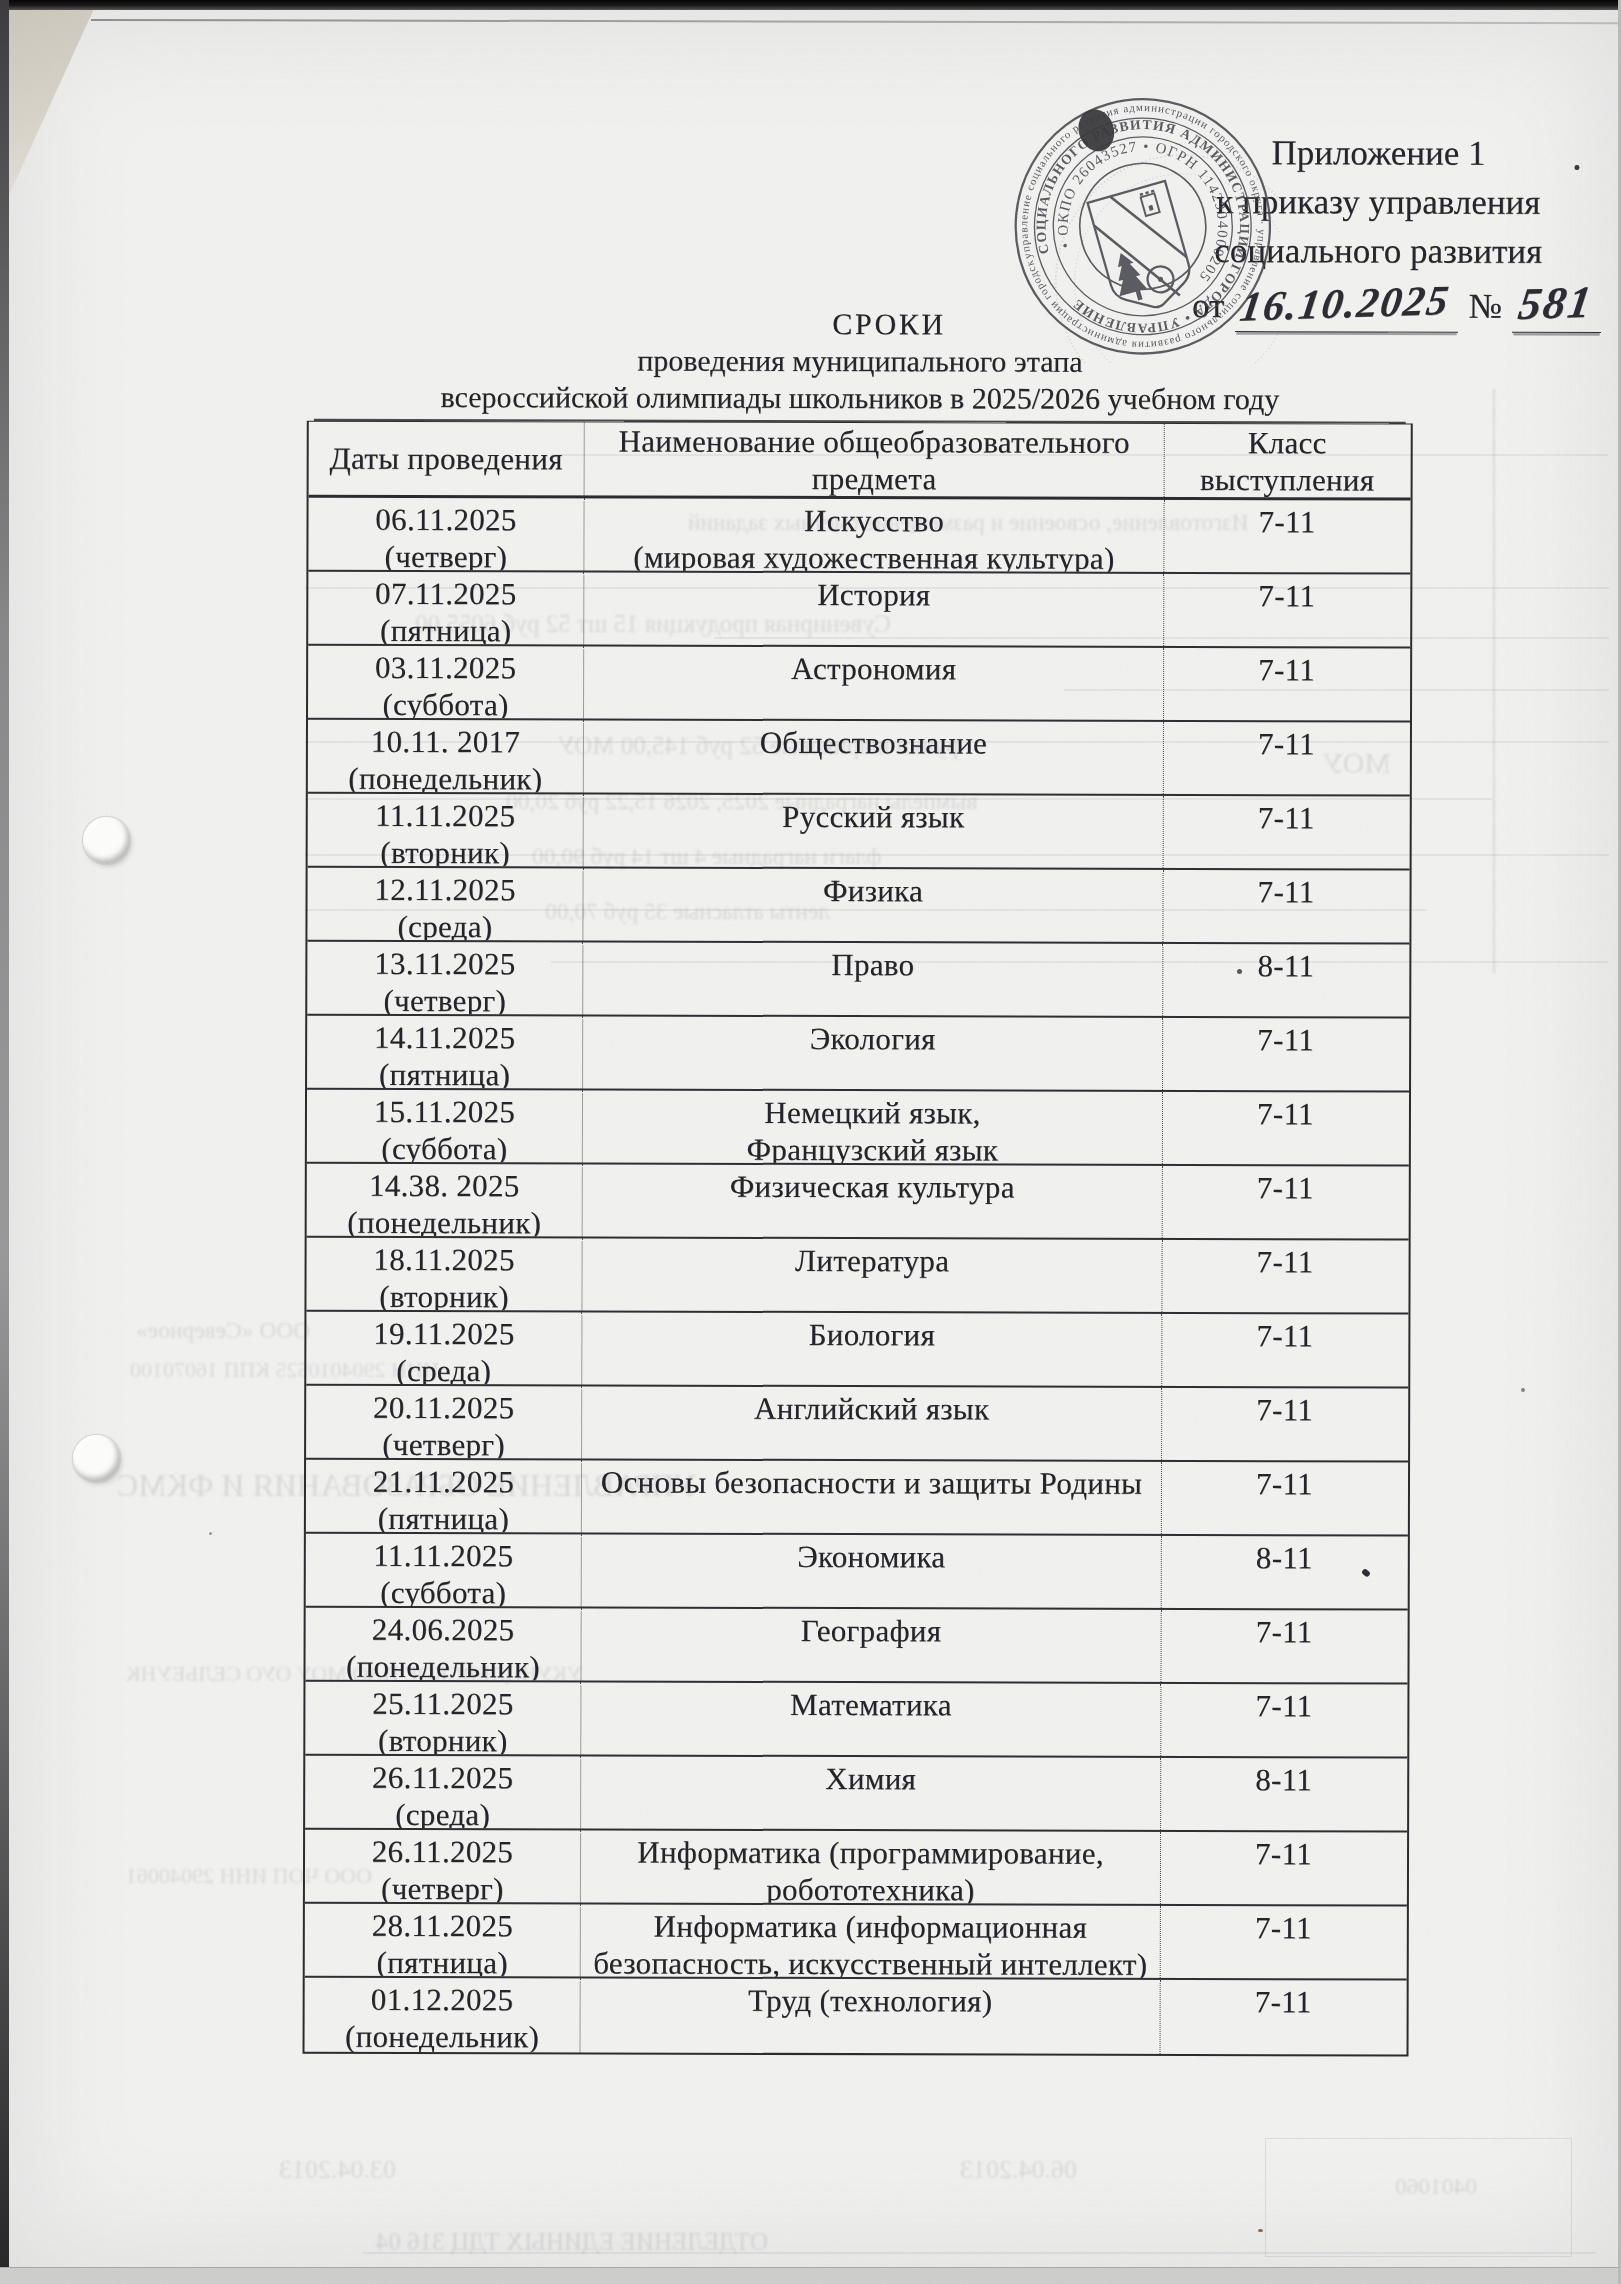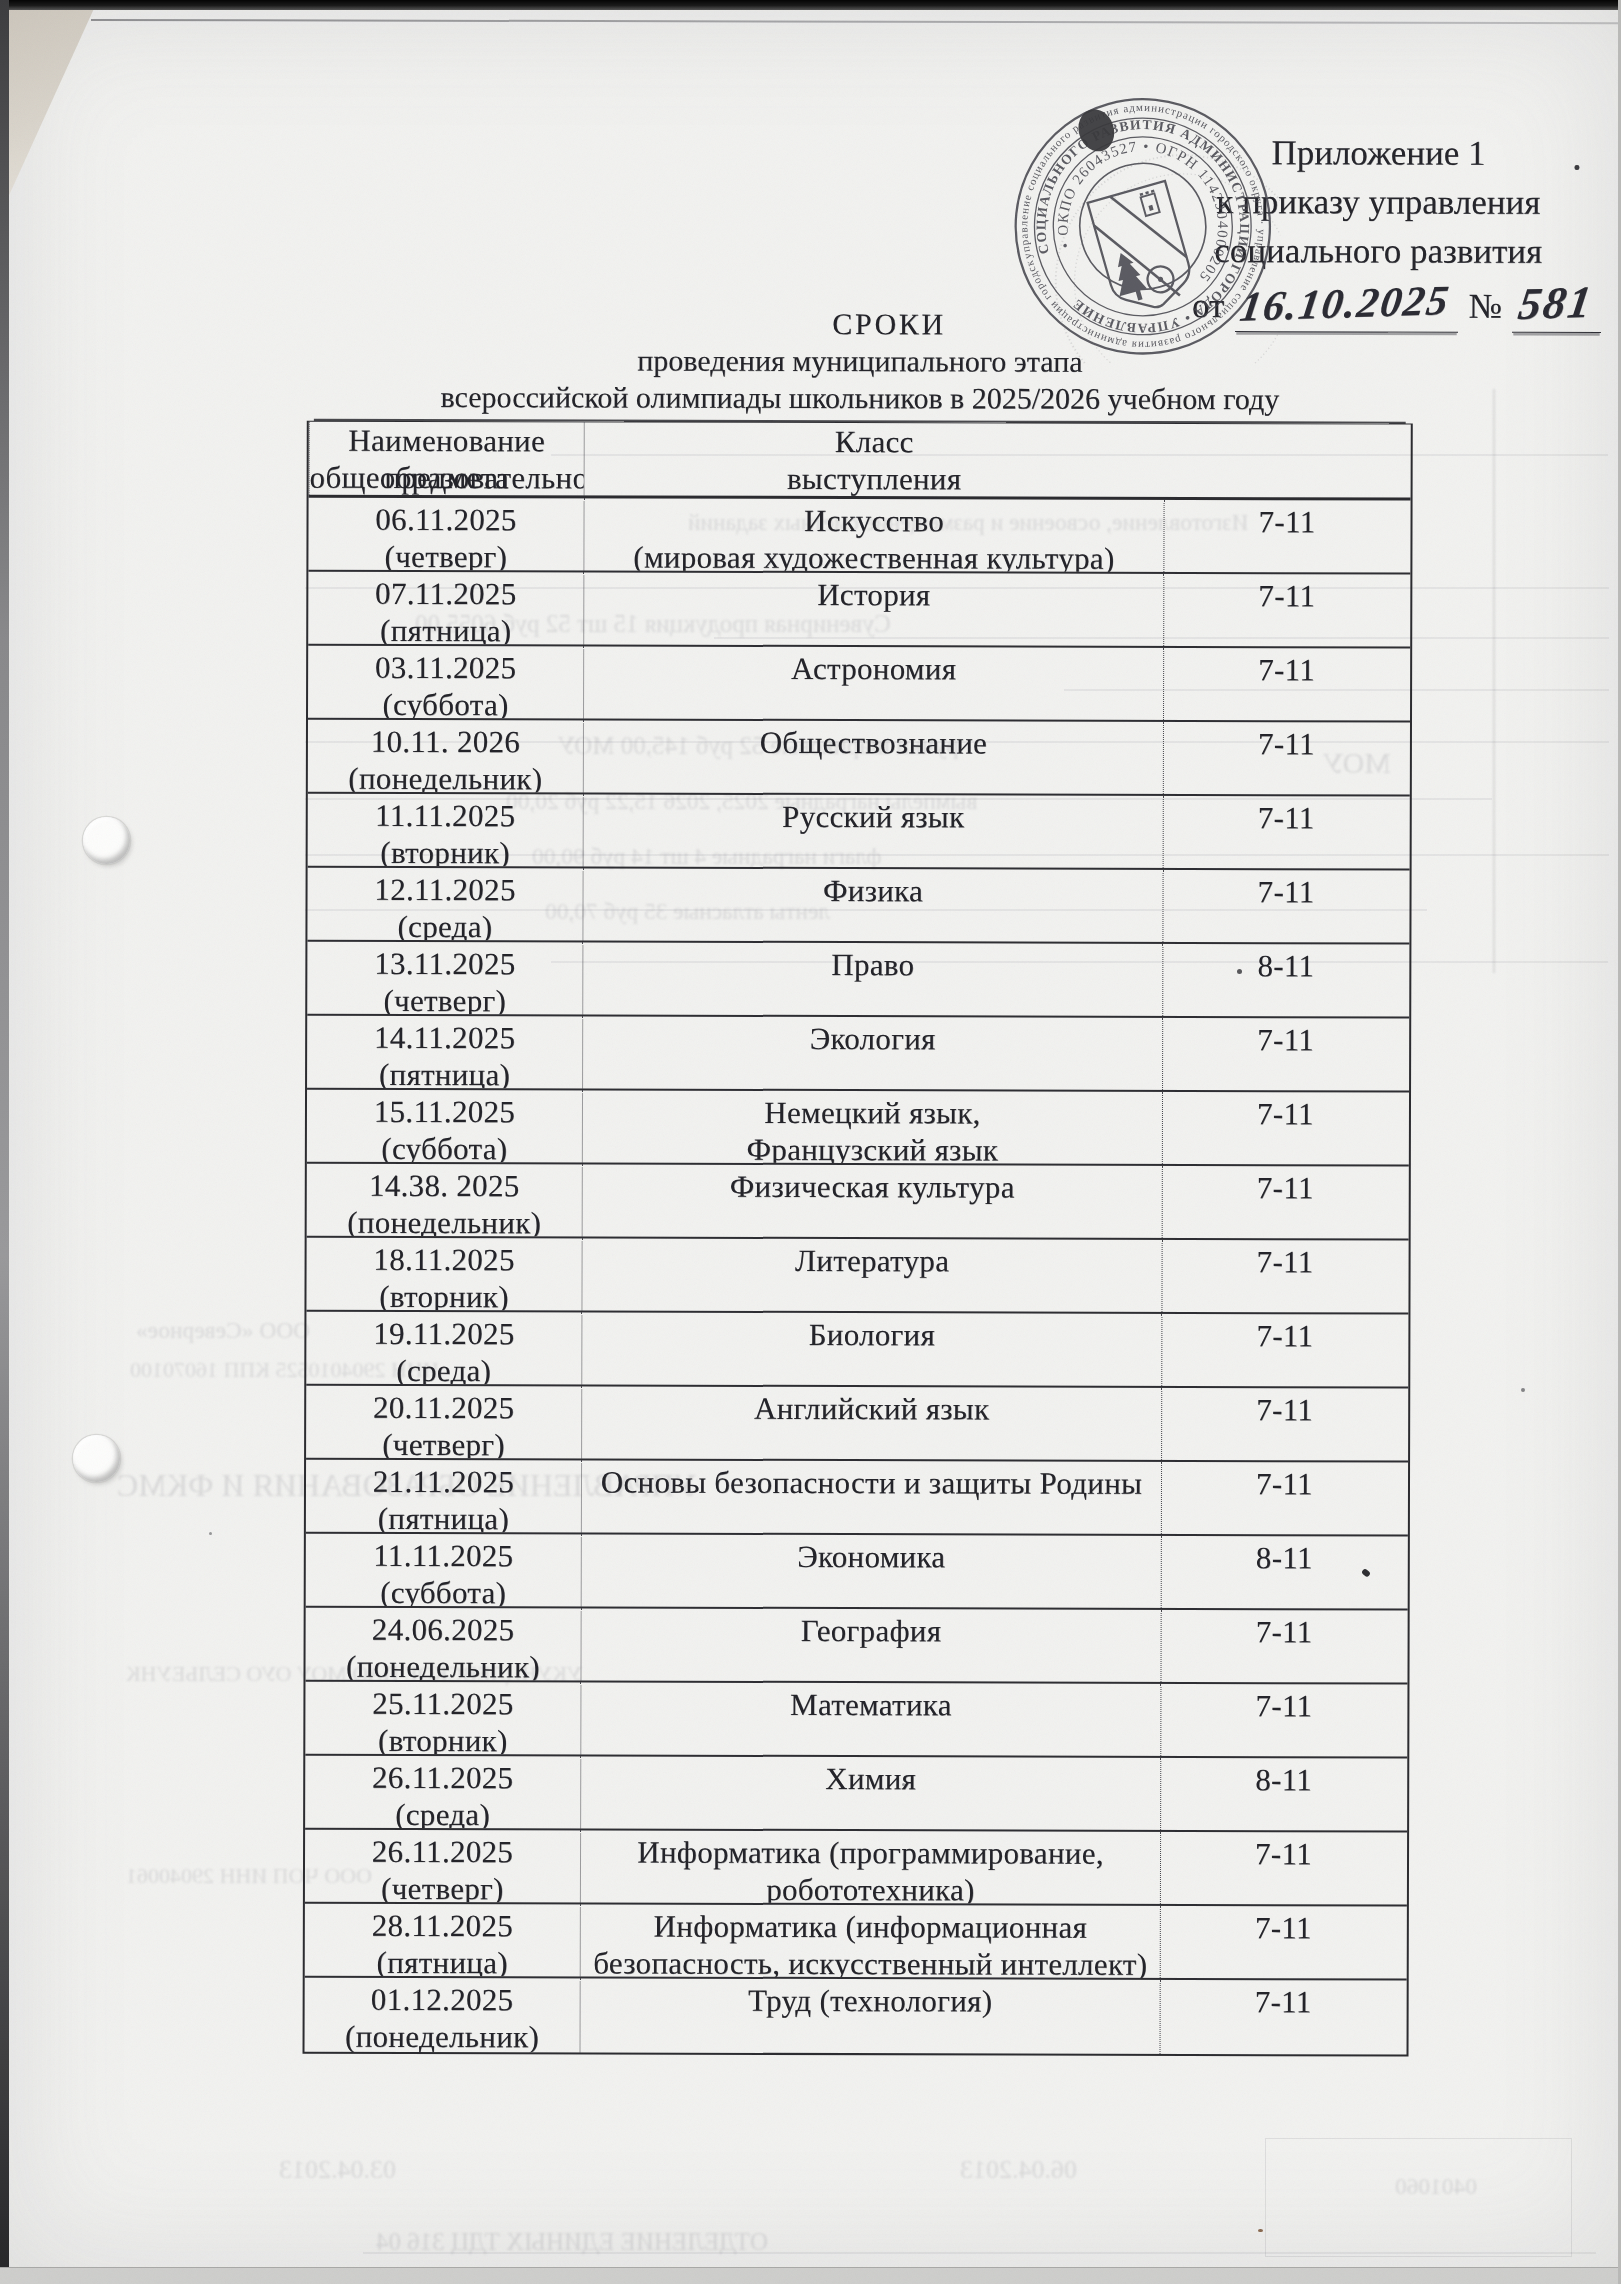--- a/index.html
+++ b/index.html
@@ -118,20 +118,23 @@
     <div class="period-speck"></div>
 
     <div class="title">
       <div class="t1">СРОКИ</div>
       <div>проведения муниципального этапа</div>
       <div>всероссийской олимпиады школьников в 2025/2026 учебном году</div>
     </div>
 
     <div class="tbl">
       <div class="thead">
+        <div class="cell">
+          <span class="line">Даты проведения</span>
+        </div>
         <div class="cell mid">
           <span class="line">Наименование общеобразовательного</span>
           <span class="line">предмета</span>
         </div>
         <div class="cell right">
           <span class="line">Класс</span>
           <span class="line">выступления</span>
         </div>
       </div>
       <div id="rows">
@@ -164,21 +167,21 @@
       <span class="line">(суббота)</span>
     </div>
     <div class="cell mid">
               <span class="line">Астрономия</span>
             </div>
     <div class="cell right">7-11</div>
   </div>
 
   <div class="trow">
     <div class="cell">
-      <span class="line">10.11. 2026</span>
+      <span class="line">10.11. 2017</span>
       <span class="line">(понедельник)</span>
     </div>
     <div class="cell mid">
               <span class="line">Обществознание</span>
             </div>
     <div class="cell right">7-11</div>
   </div>
 
   <div class="trow">
     <div class="cell">

